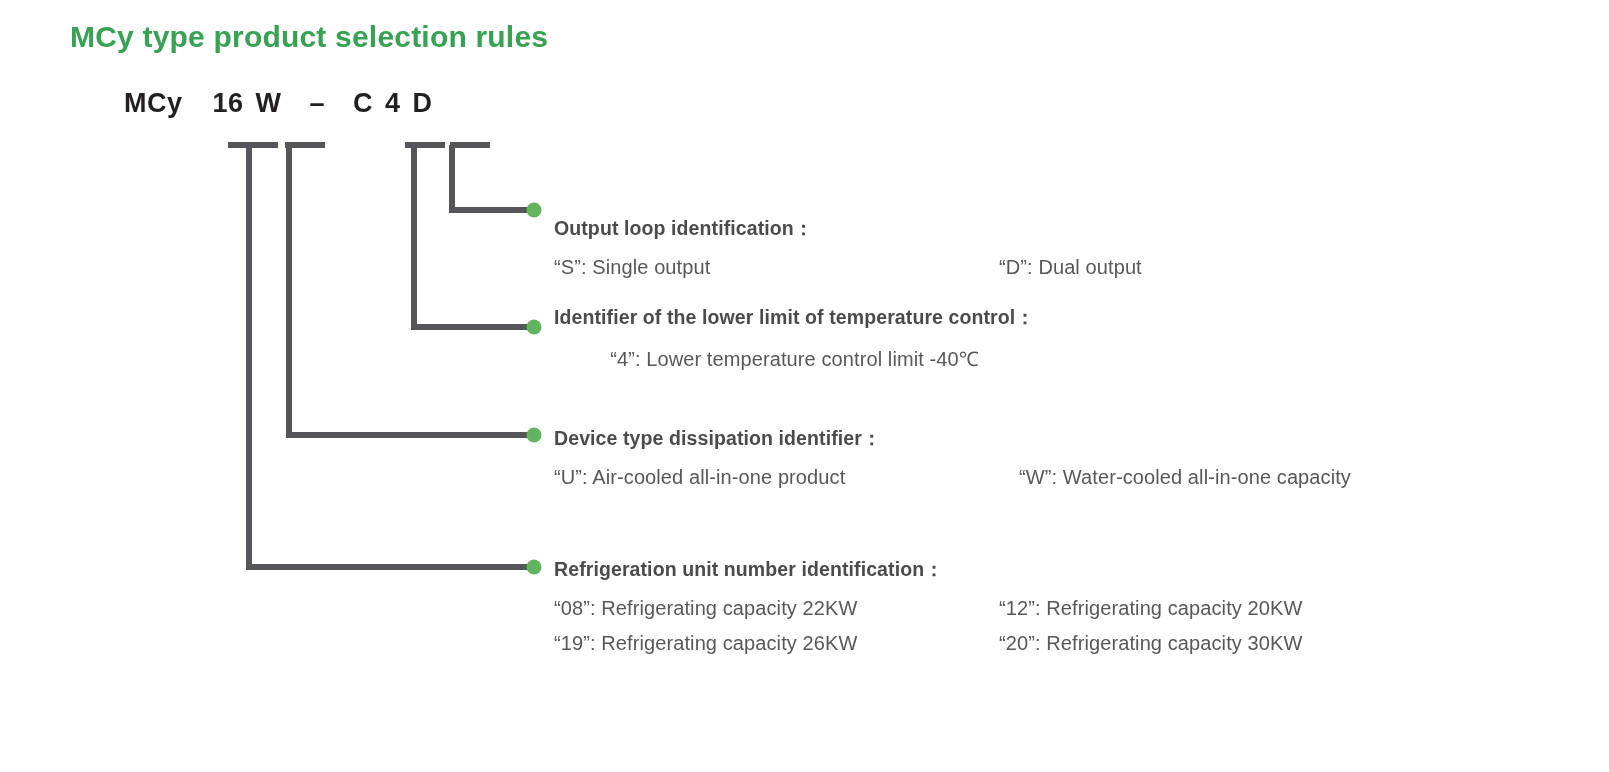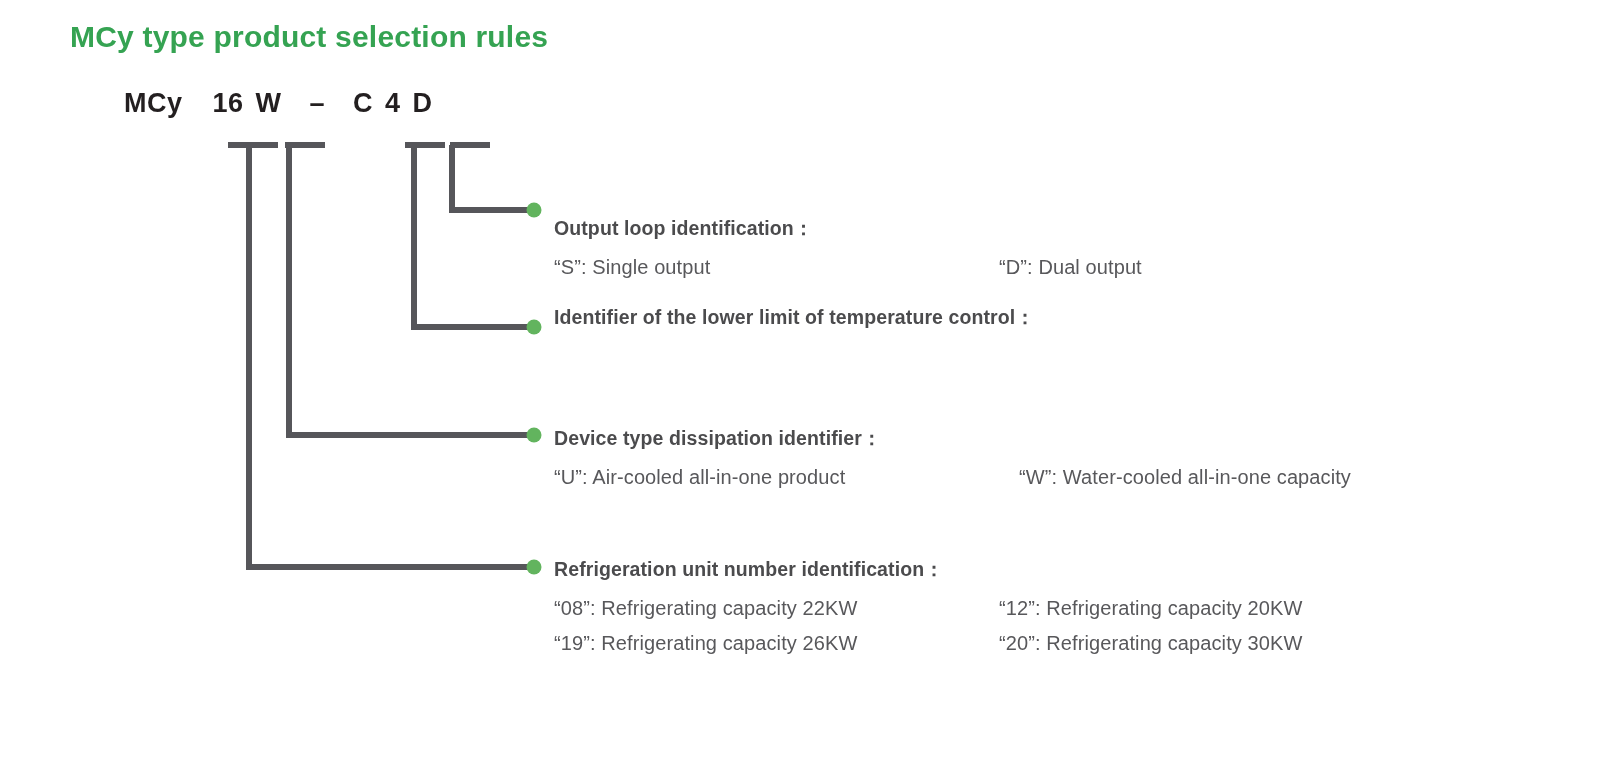--- a/index.html
+++ b/index.html
@@ -138,20 +138,25 @@
     <div class="callout-rows">
       <div class="callout-row">
         <span class="callout-cell col-a">“S”: Single output</span>
         <span class="callout-cell col-b">“D”: Dual output</span>
       </div>
     </div>
   </div>
 
   <div class="callout cal-2">
     <div class="callout-title">Identifier of the lower limit of temperature control：</div>
+    <div class="callout-rows">
+      <div class="callout-row">
+        <span class="callout-cell col-b">“4”: Lower temperature control limit  -40℃</span>
+      </div>
+    </div>
   </div>
 
   <div class="callout cal-3">
     <div class="callout-title">Device type dissipation identifier：</div>
     <div class="callout-rows">
       <div class="callout-row">
         <span class="callout-cell col-wide">“U”: Air-cooled all-in-one product</span>
         <span class="callout-cell col-b">“W”: Water-cooled all-in-one capacity</span>
       </div>
     </div>

